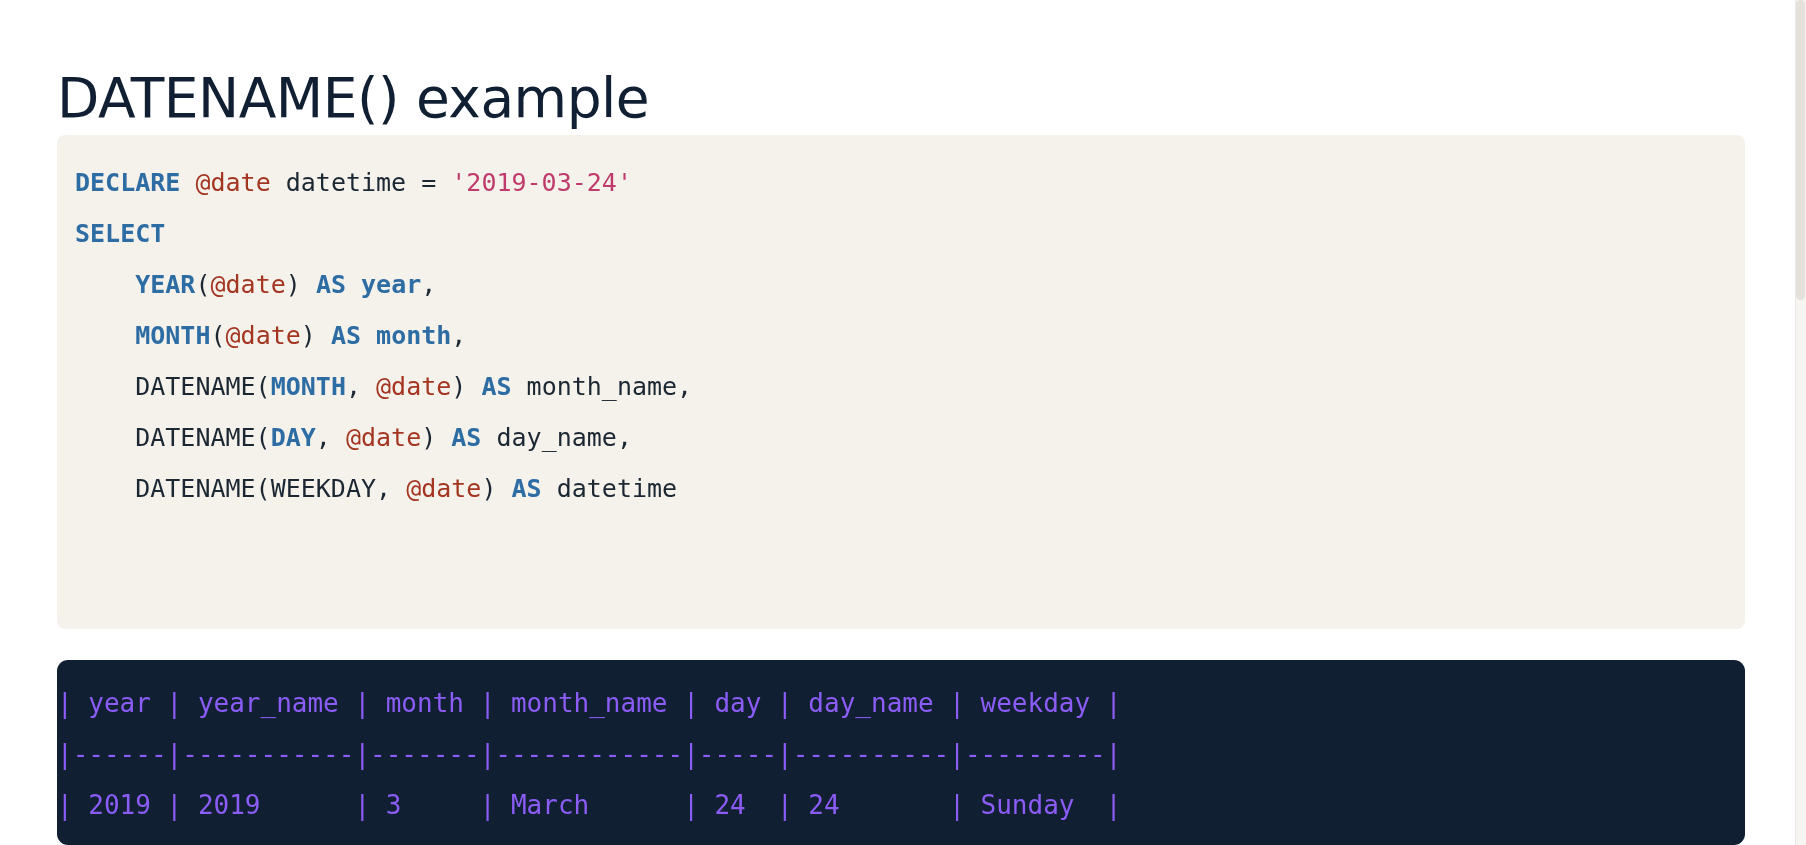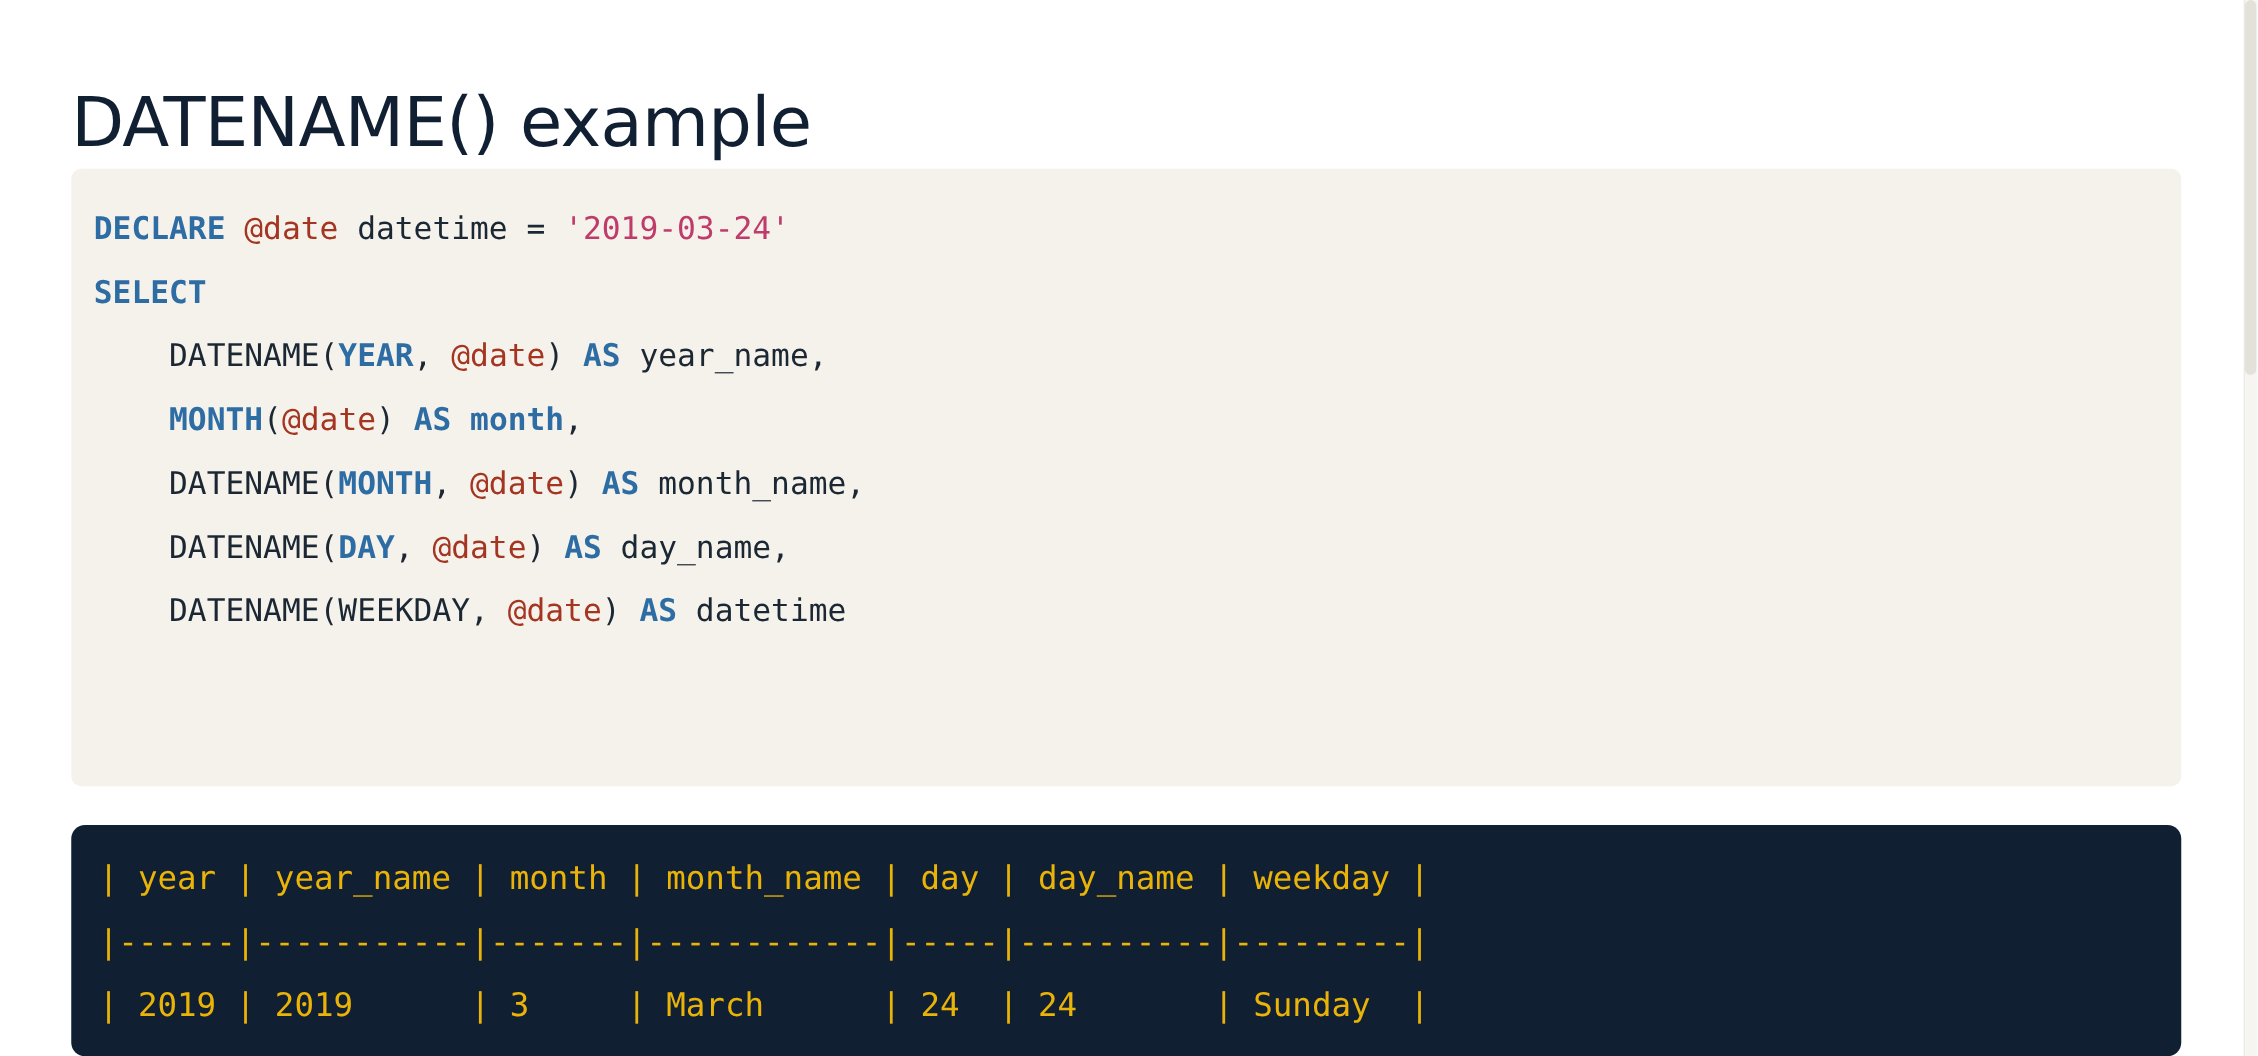--- a/index.html
+++ b/index.html
@@ -77,22 +77,21 @@
     background: #111f33;
     border-radius: 11px;
     padding: 18px 0 0 0;
     overflow: hidden;
   }
   .output-line {
     font-family: "DejaVu Sans Mono", "Liberation Mono", monospace;
     font-size: 26px;
     line-height: 51px;
     white-space: pre;
-    color: #eab308;
-    padding-left: 22px;
+    color: #8b5cf6;
   }
 
   
   .scroll-gutter {
     position: absolute;
     right: 0;
     top: 0;
     width: 11px;
     height: 845px;
     background: #f7f5f1;
@@ -112,21 +111,21 @@
 </head>
 <body>
 
 <div class="page">
 
   <h1 class="page-title">DATENAME() example</h1>
 
   <div class="code-block" id="code-block">
       <div class="code-line"><span class="tok-kw">DECLARE</span><span class="tok-plain"> </span><span class="tok-var">@date</span><span class="tok-plain"> datetime = </span><span class="tok-str">'2019-03-24'</span></div>
       <div class="code-line"><span class="tok-kw">SELECT</span></div>
-      <div class="code-line"><span class="tok-plain">    DATENAME(</span><span class="tok-kw">YEAR</span><span class="tok-punct">, </span><span class="tok-var">@date</span><span class="tok-punct">) </span><span class="tok-kw">AS</span><span class="tok-plain"> year_name,</span></div>
+      <div class="code-line"><span class="tok-plain">    </span><span class="tok-kw">YEAR</span><span class="tok-punct">(</span><span class="tok-var">@date</span><span class="tok-punct">) </span><span class="tok-kw">AS</span><span class="tok-plain"> </span><span class="tok-kw">year</span><span class="tok-punct">,</span></div>
       <div class="code-line"><span class="tok-plain">    </span><span class="tok-kw">MONTH</span><span class="tok-punct">(</span><span class="tok-var">@date</span><span class="tok-punct">) </span><span class="tok-kw">AS</span><span class="tok-plain"> </span><span class="tok-kw">month</span><span class="tok-punct">,</span></div>
       <div class="code-line"><span class="tok-plain">    DATENAME(</span><span class="tok-kw">MONTH</span><span class="tok-punct">, </span><span class="tok-var">@date</span><span class="tok-punct">) </span><span class="tok-kw">AS</span><span class="tok-plain"> month_name,</span></div>
       <div class="code-line"><span class="tok-plain">    DATENAME(</span><span class="tok-kw">DAY</span><span class="tok-punct">, </span><span class="tok-var">@date</span><span class="tok-punct">) </span><span class="tok-kw">AS</span><span class="tok-plain"> day_name,</span></div>
       <div class="code-line"><span class="tok-plain">    DATENAME(WEEKDAY, </span><span class="tok-var">@date</span><span class="tok-punct">) </span><span class="tok-kw">AS</span><span class="tok-plain"> datetime</span></div>
     </div>
 
   <div class="output-block" id="output-block">
       <div class="output-line">| year | year_name | month | month_name | day | day_name | weekday |</div>
       <div class="output-line">|------|-----------|-------|------------|-----|----------|---------|</div>
       <div class="output-line">| 2019 | 2019      | 3     | March      | 24  | 24       | Sunday  |</div>

